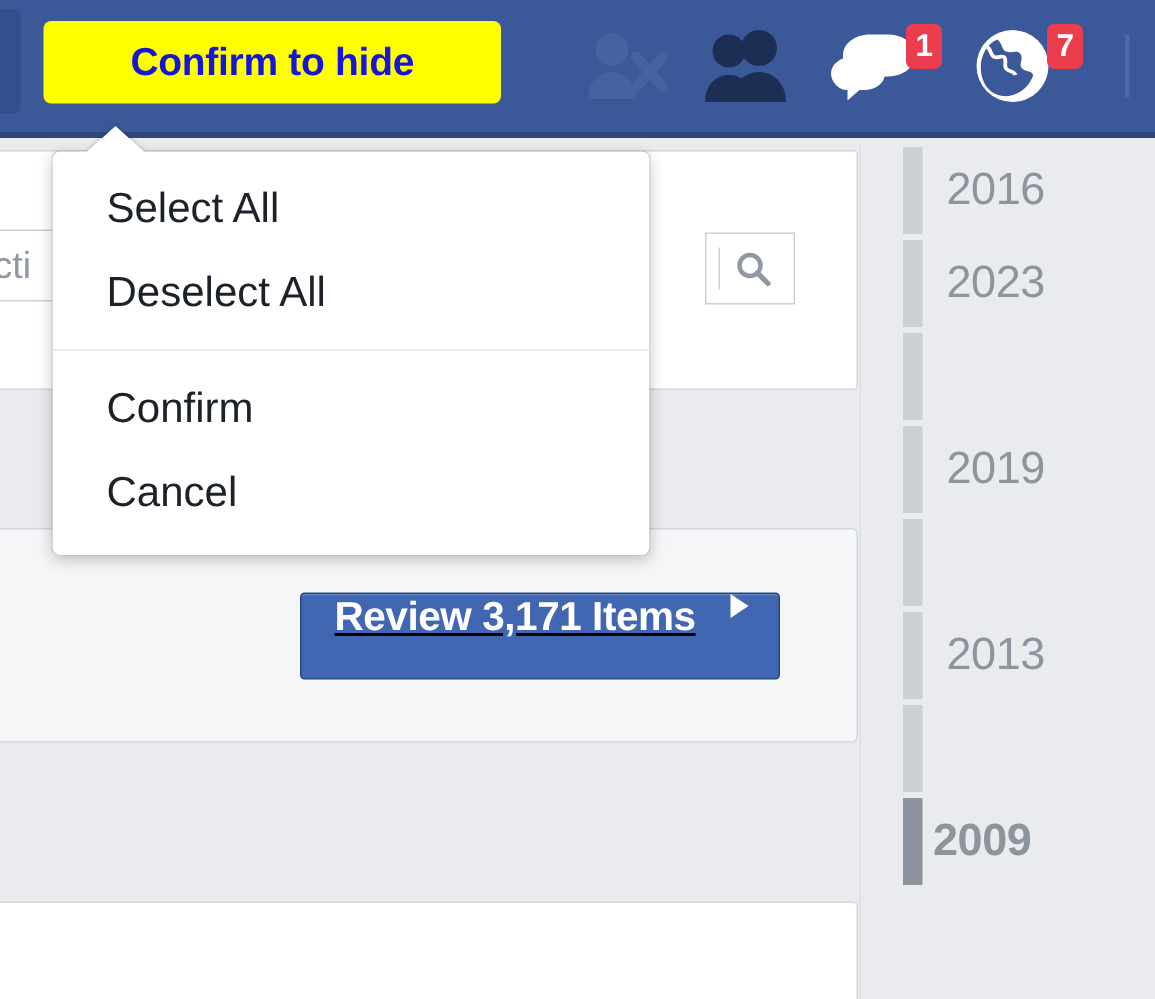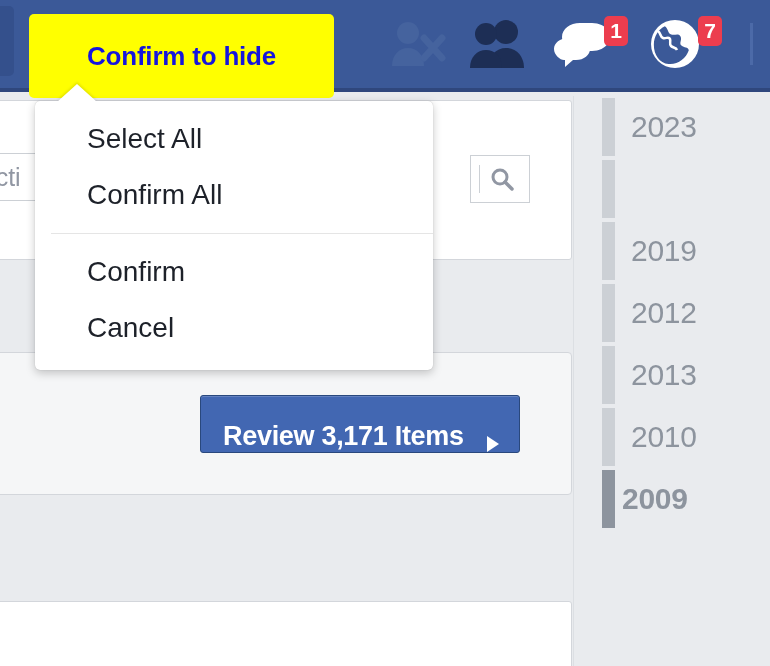--- a/index.html
+++ b/index.html
@@ -40,21 +40,21 @@
     background: #34508c;
     border-radius: 0 5px 5px 0;
   }
 
   
   .yellow-callout {
     position: absolute;
     left: 29px;
     top: 14px;
     width: 305px;
-    height: 84px;
+    height: 55px;
     background: #ffff00;
     border-radius: 5px;
     display: flex;
     align-items: center;
     justify-content: center;
     box-sizing: border-box;
     z-index: 45;
   }
   .yellow-callout-label {
     color: #1515dd;
@@ -178,24 +178,25 @@
     position: absolute;
     left: 243px;
     top: 42px;
     height: 58px;
     padding: 0 20px 0 22px;
     background: #4267b2;
     border: 1px solid #29487d;
     border-radius: 3px;
     box-shadow: inset 0 1px 0 rgba(255,255,255,0.18);
     display: flex;
-    align-items: flex-end;
+    align-items: flex-start;
     gap: 23px;
     box-sizing: border-box;
     cursor: pointer;
+    text-decoration: underline;
   }
   .review-button-label {
     color: #ffffff;
     font-size: 27px;
     font-weight: bold;
     white-space: nowrap;
     letter-spacing: -0.3px;
   }
   .review-button-caret {
     width: 0; height: 0;
@@ -214,21 +215,21 @@
   
   .menu {
     position: absolute;
     left: 35px;
     top: 101px;
     width: 398px;
     background: #ffffff;
     border-radius: 5px;
     box-shadow: 0 3px 10px rgba(0,0,0,0.22), 0 0 1px rgba(0,0,0,0.25);
     z-index: 50;
-    padding: 10px 0 14px 16px;
+    padding: 10px 0 14px 0;
     box-sizing: border-box;
   }
   .menu-arrow {
     position: absolute;
     left: 22px;
     top: -17px;
     width: 0; height: 0;
     border-left: 20px solid transparent;
     border-right: 20px solid transparent;
     border-bottom: 18px solid #ffffff;
@@ -314,54 +315,56 @@
       <span class="review-button-label">Review 3,171 Items</span>
       <span class="review-button-caret"></span>
     </div>
   </div>
 
   <div class="card card-bottom"></div>
 
   <div class="year-rail">
     <div class="year-row">
       <span class="year-tick"></span>
+      <span class="year-label">2016</span>
+    </div>
+    <div class="year-row">
+      <span class="year-tick"></span>
       <span class="year-label">2023</span>
     </div>
     <div class="year-row">
       <span class="year-tick"></span>
     </div>
     <div class="year-row">
       <span class="year-tick"></span>
       <span class="year-label">2019</span>
     </div>
     <div class="year-row">
       <span class="year-tick"></span>
-      <span class="year-label">2012</span>
     </div>
     <div class="year-row">
       <span class="year-tick"></span>
       <span class="year-label">2013</span>
     </div>
     <div class="year-row">
       <span class="year-tick"></span>
-      <span class="year-label">2010</span>
     </div>
     <div class="year-row active">
       <span class="year-tick"></span>
       <span class="year-label">2009</span>
     </div>
   </div>
 
   <div class="menu">
     <div class="menu-arrow"></div>
     <div class="menu-item">
       <span>Select All</span>
     </div>
     <div class="menu-item">
-      <span>Confirm All</span>
+      <span>Deselect All</span>
     </div>
     <div class="menu-divider"></div>
     <div class="menu-item">
       <span>Confirm</span>
     </div>
     <div class="menu-item">
       <span>Cancel</span>
     </div>
   </div>
 

